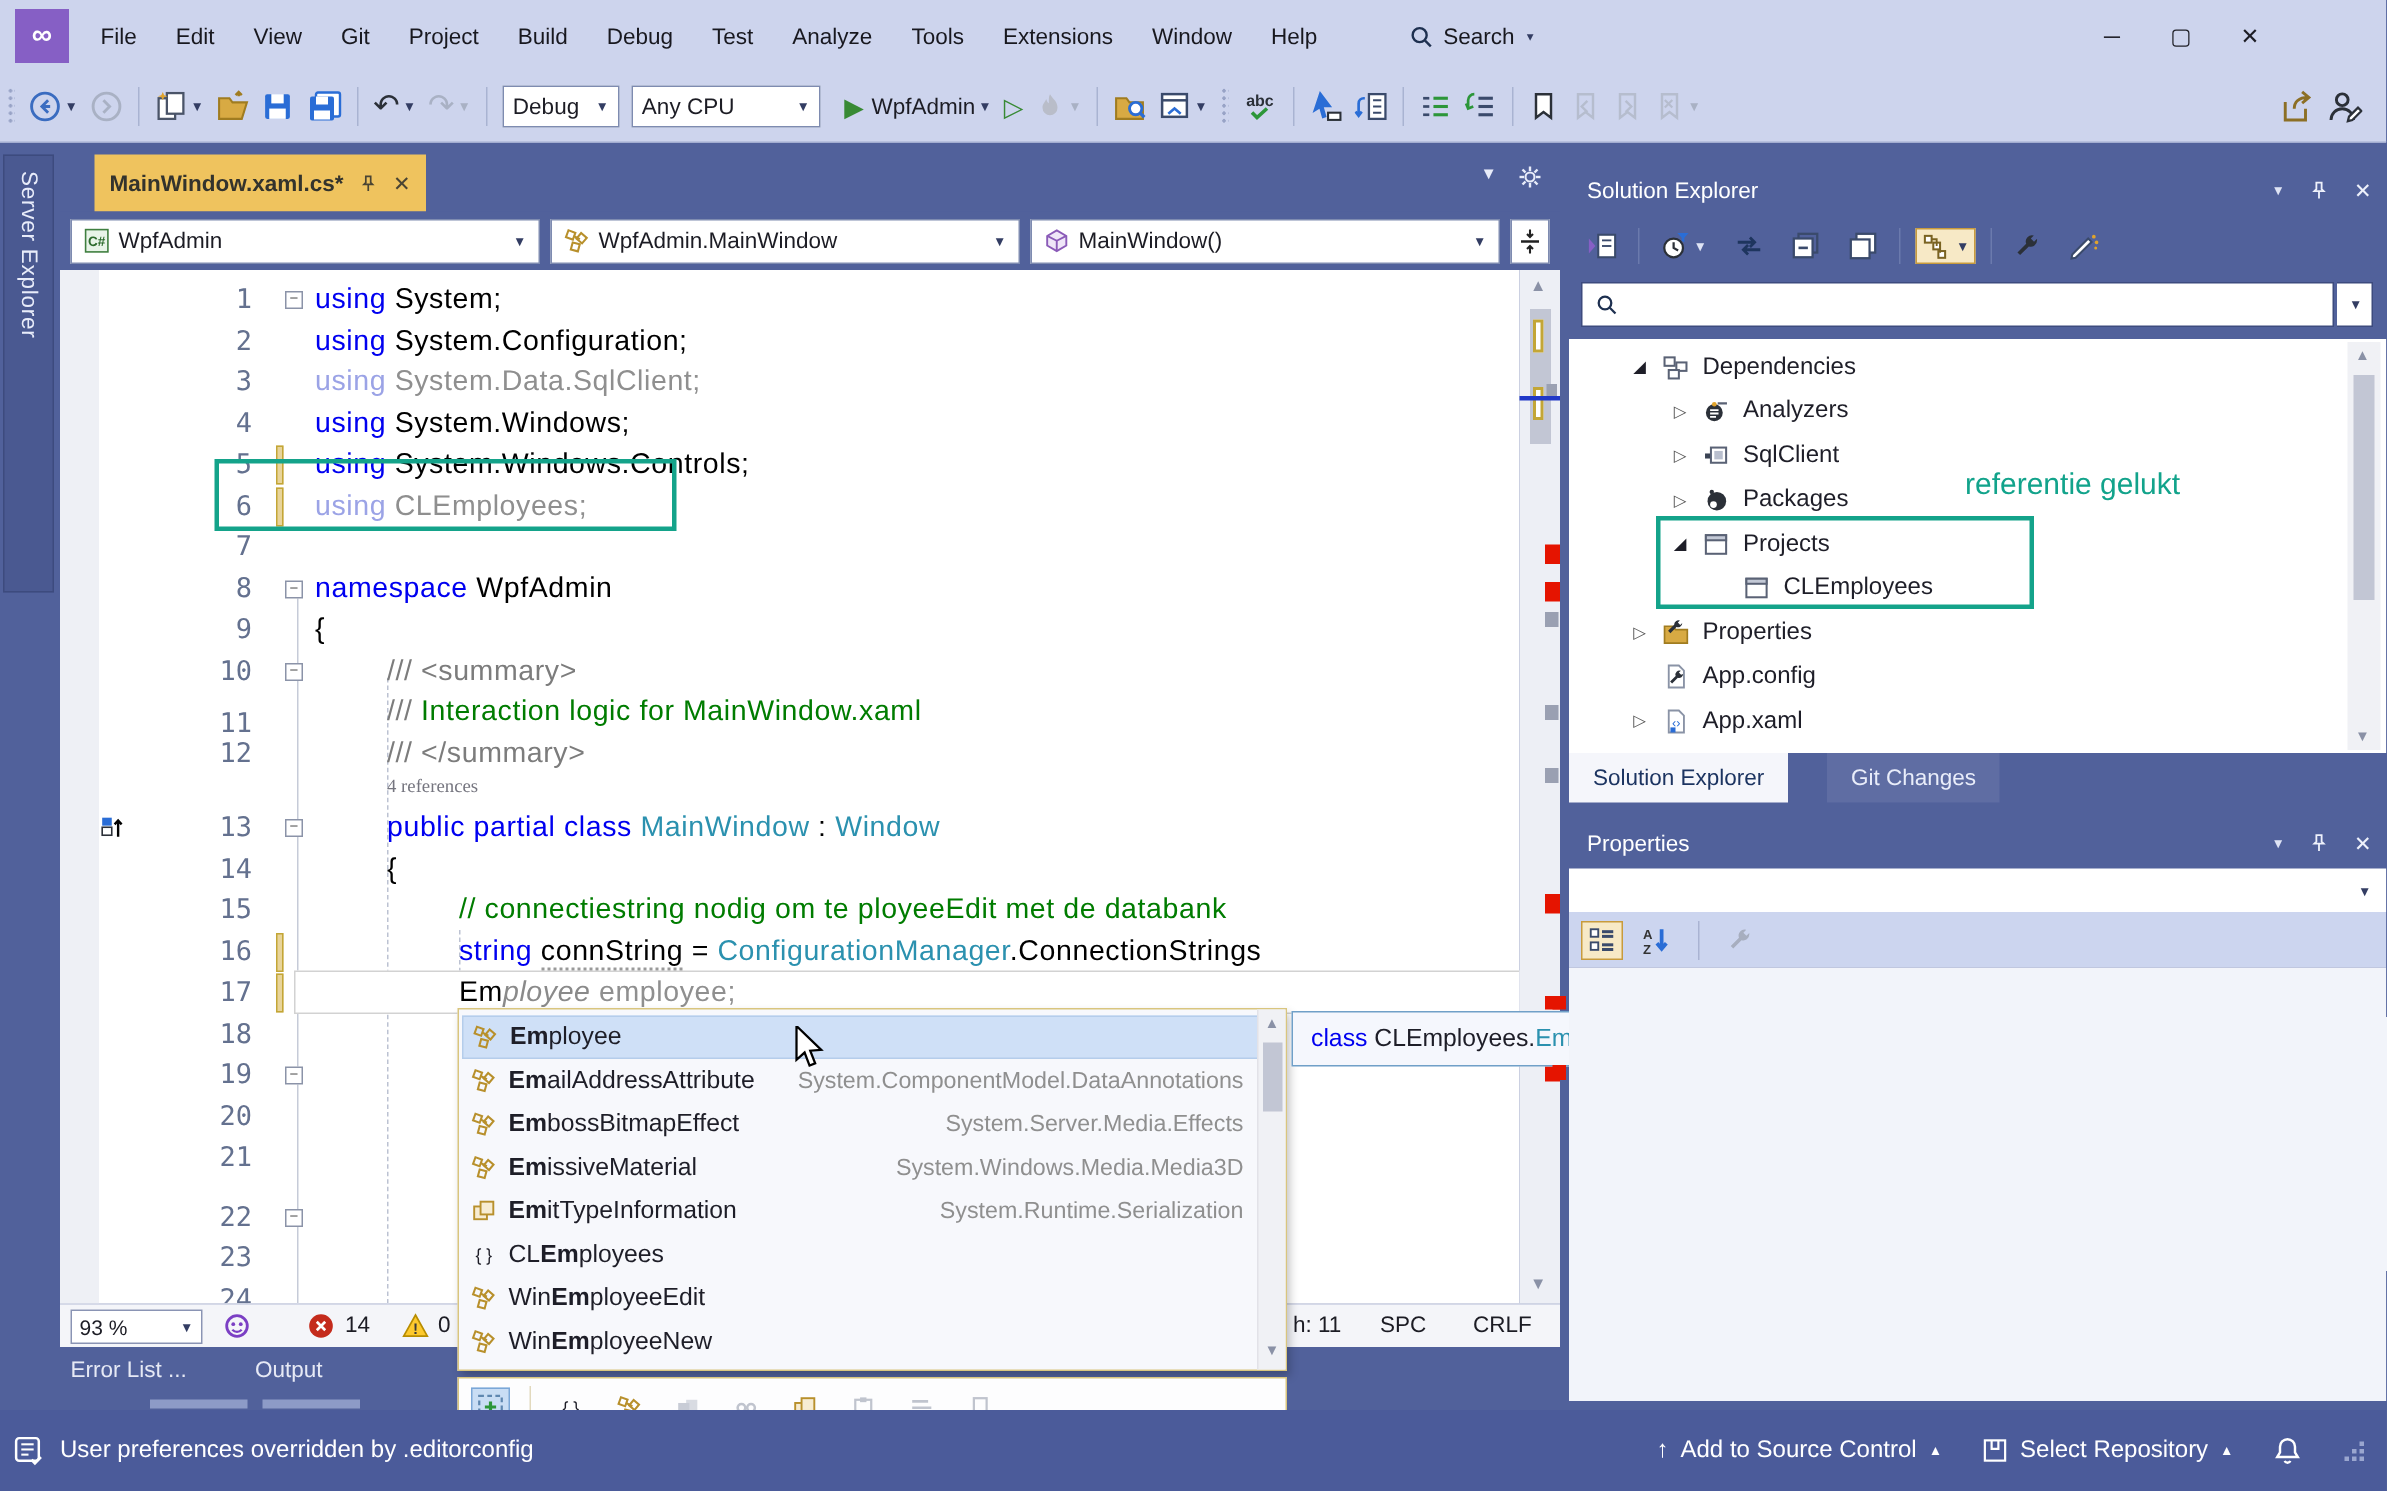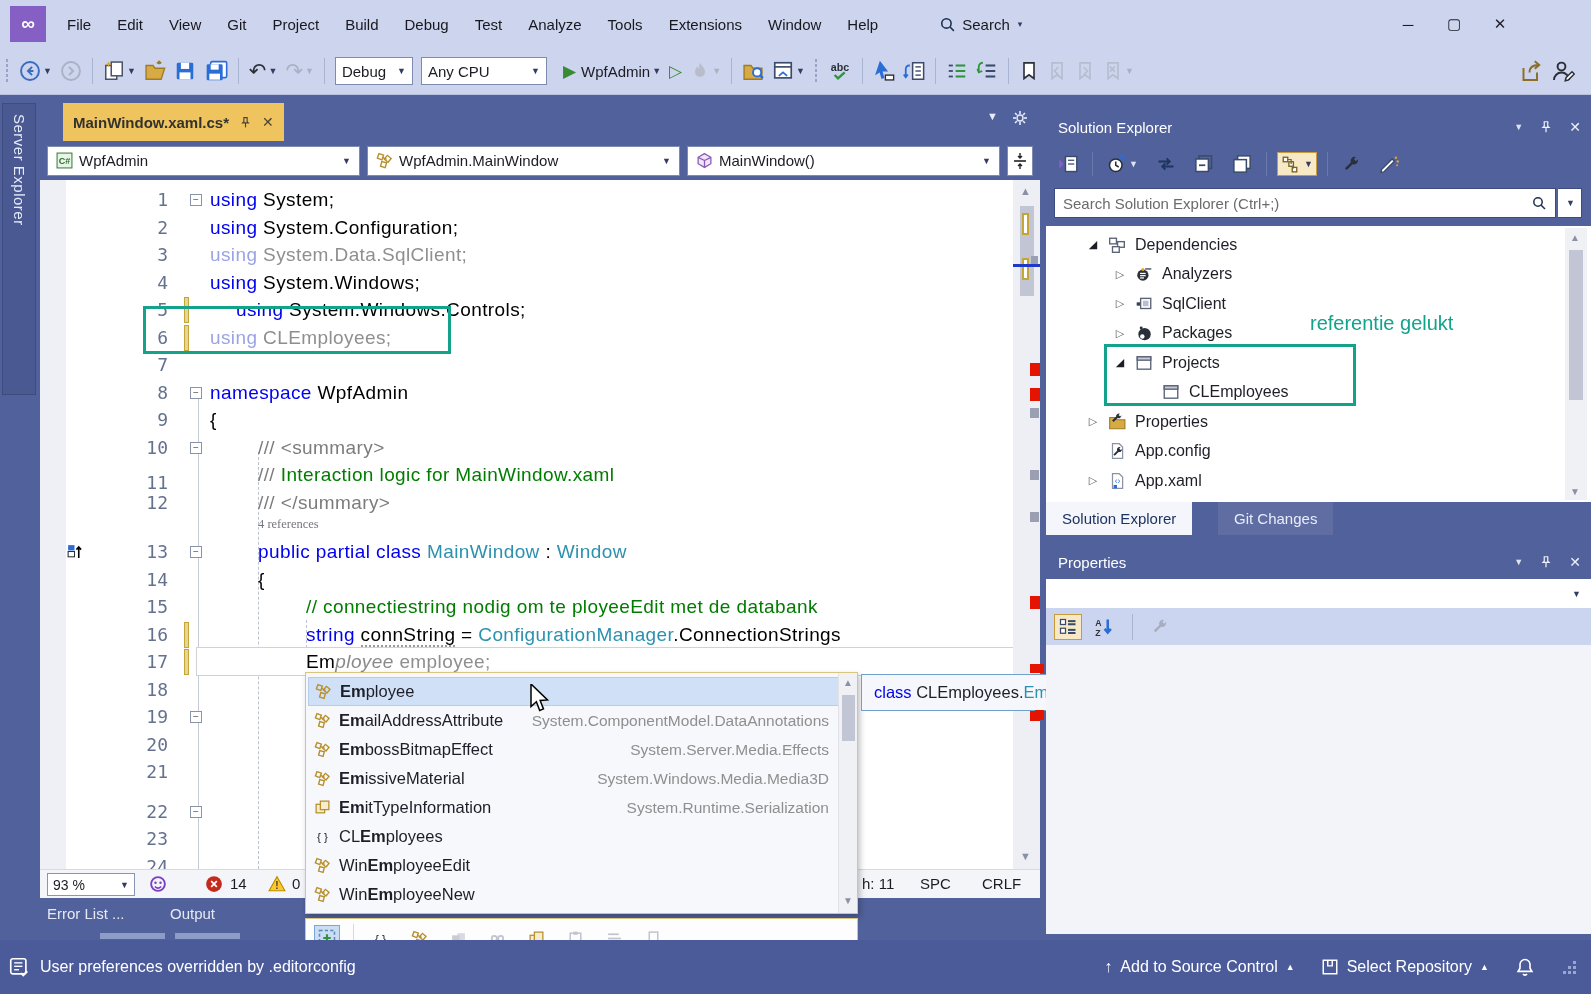--- a/index.html
+++ b/index.html
@@ -405,21 +405,21 @@
         <div class="fold" style="top:14px">−</div>
         <div class="cl" style="top:6px;left:0;width:973px;"><span class="ctext" style="left:170px"><span class="k">using</span><span class="n"> System;</span></span></div>
         <div class="ln" style="top:33.5px">2</div>
         <div class="cl" style="top:33.5px;left:0;width:973px;"><span class="ctext" style="left:170px"><span class="k">using</span><span class="n"> System.Configuration;</span></span></div>
         <div class="ln" style="top:61px">3</div>
         <div class="cl" style="top:61px;left:0;width:973px;"><span class="ctext" style="left:170px"><span class="fk">using</span><span class="g"> System.Data.SqlClient;</span></span></div>
         <div class="ln" style="top:88.5px">4</div>
         <div class="cl" style="top:88.5px;left:0;width:973px;"><span class="ctext" style="left:170px"><span class="k">using</span><span class="n"> System.Windows;</span></span></div>
         <div class="ln" style="top:116px">5</div>
         <div class="cbar" style="top:117px"></div>
-        <div class="cl" style="top:116px;left:0;width:973px;margin-left:26px;"><span class="ctext" style="left:170px"><span class="k">using</span><span class="n"> System.Windows.Controls;</span></span></div>
+        <div class="cl" style="top:116px;left:0;width:973px;"><span class="ctext" style="left:170px"><span class="k">using</span><span class="n"> System.Windows.Controls;</span></span></div>
         <div class="ln" style="top:143.5px">6</div>
         <div class="cbar" style="top:144.5px"></div>
         <div class="cl" style="top:143.5px;left:0;width:973px;"><span class="ctext" style="left:170px"><span class="fk">using</span><span class="g"> CLEmployees;</span></span></div>
         <div class="ln" style="top:171px">7</div>
         <div class="cl" style="top:171px;left:0;width:973px;"><span class="ctext" style="left:170px"></span></div>
         <div class="ln" style="top:198.5px">8</div>
         <div class="fold" style="top:206.5px">−</div>
         <div class="cl" style="top:198.5px;left:0;width:973px;"><span class="ctext" style="left:170px"><span class="k">namespace</span><span class="n"> WpfAdmin</span></span></div>
         <div class="ln" style="top:226px">9</div>
         <div class="cl" style="top:226px;left:0;width:973px;"><span class="ctext" style="left:170px"><span class="n">{</span></span></div>
@@ -783,21 +783,20 @@
             <path d="M2 12.5 10.5 4l1.8 1.8L3.8 14.3 1.6 14.7z" fill="#fff" stroke="#3a4a6b" stroke-width="1.1"></path>
             <g fill="#e0a32b">
               <circle cx="13.5" cy="3" r="1"></circle>
               <circle cx="15" cy="6" r="1"></circle>
               <circle cx="14.5" cy="9" r="0.8"></circle>
             </g>
           </svg>
         </span>
       </div>
     <div id="sesearch">
-      <span style="flex:1;">Search Solution Explorer (Ctrl+;)</span>
       <span class="ic">
           <svg width="16" height="16" viewBox="0 0 16 16">
             <circle cx="7" cy="7" r="4.2" fill="none" stroke="#1e3050" stroke-width="1.5"></circle>
             <line x1="10.2" y1="10.2" x2="14" y2="14" stroke="#1e3050" stroke-width="1.5"></line>
           </svg>
         </span>
     </div>
     <div id="sesearchdd">
         <span class="dd">▼</span>
       </div>

